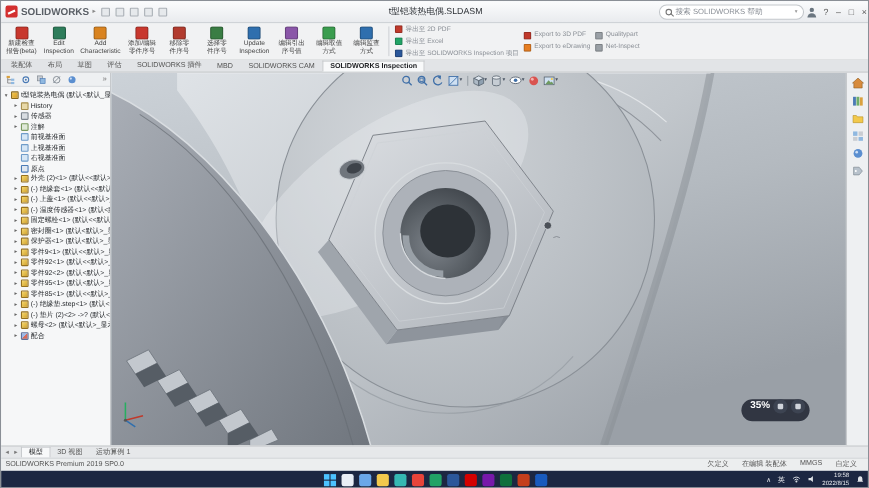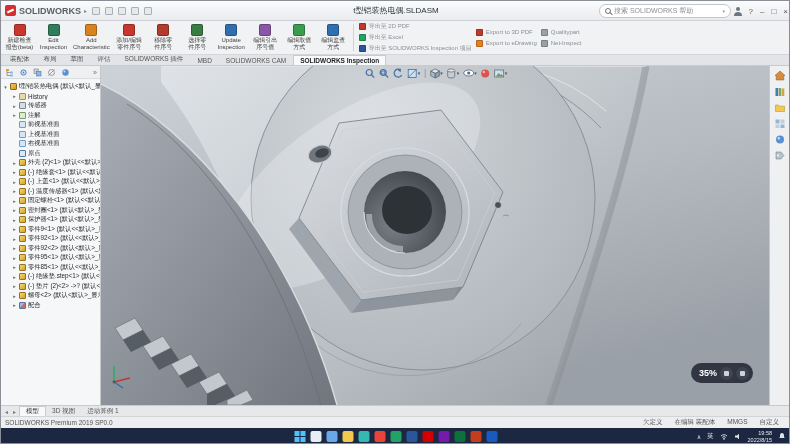--- a/index.html
+++ b/index.html
@@ -62,21 +62,21 @@
 .i-mate{background:linear-gradient(135deg,#9db8e8 50%,#d86a5a 50%);border:1px solid #5d6f9a}
 
 
 .viewport{position:absolute;left:100px;top:65px;width:670px;height:339px;overflow:hidden;z-index:10}
 .scene{position:absolute;left:0;top:0;display:block}
 .hud{position:absolute;left:50%;top:0;transform:translateX(-50%);display:flex;align-items:center;gap:1px;padding:0 3px;height:14px}
 .hudbtn{height:12px;display:flex;align-items:center;justify-content:center;border-radius:2px;cursor:pointer;padding:0 1px}
 .hudarrow{font-size:5px;color:#4b5563}
 .huddiv{width:1px;height:9px;background:#9aa1a8;margin:0 2px}
 .triad{position:absolute;left:6px;bottom:14px}
-.zoompill{position:absolute;right:18px;bottom:22px;height:20px;border-radius:10px;background:rgba(40,45,58,.92);display:flex;align-items:center;gap:3px;padding:0 4px 0 8px;color:#fff}
+.zoompill{position:absolute;right:35px;bottom:22px;height:20px;border-radius:10px;background:rgba(40,45,58,.92);display:flex;align-items:flex-start;gap:3px;padding:0 4px 0 8px;color:#fff}
 .zoomtext{font-size:9px;font-weight:bold}
 .zoombtn{width:13px;height:13px;border-radius:50%;background:#3d4452;display:flex;align-items:center;justify-content:center;cursor:pointer}
 .zoombtn i{display:block;width:5px;height:5px;background:#cfd3da;border-radius:1px}
 
 
 .taskpane{position:absolute;right:0;top:65px;width:20px;height:339px;background:#eef0f2;border-left:1px solid #c6c9cc;display:flex;flex-direction:column;align-items:center;padding-top:3px;gap:4px;z-index:20}
 .tpicon{width:14px;height:12px;display:flex;align-items:center;justify-content:center;cursor:pointer}
 
 
 .modeltabs{position:absolute;left:0;top:404px;width:790px;height:11px;background:#e6e8ea;border-top:1px solid #c8cbce;display:flex;align-items:center;padding-left:2px;gap:1px;z-index:25}

